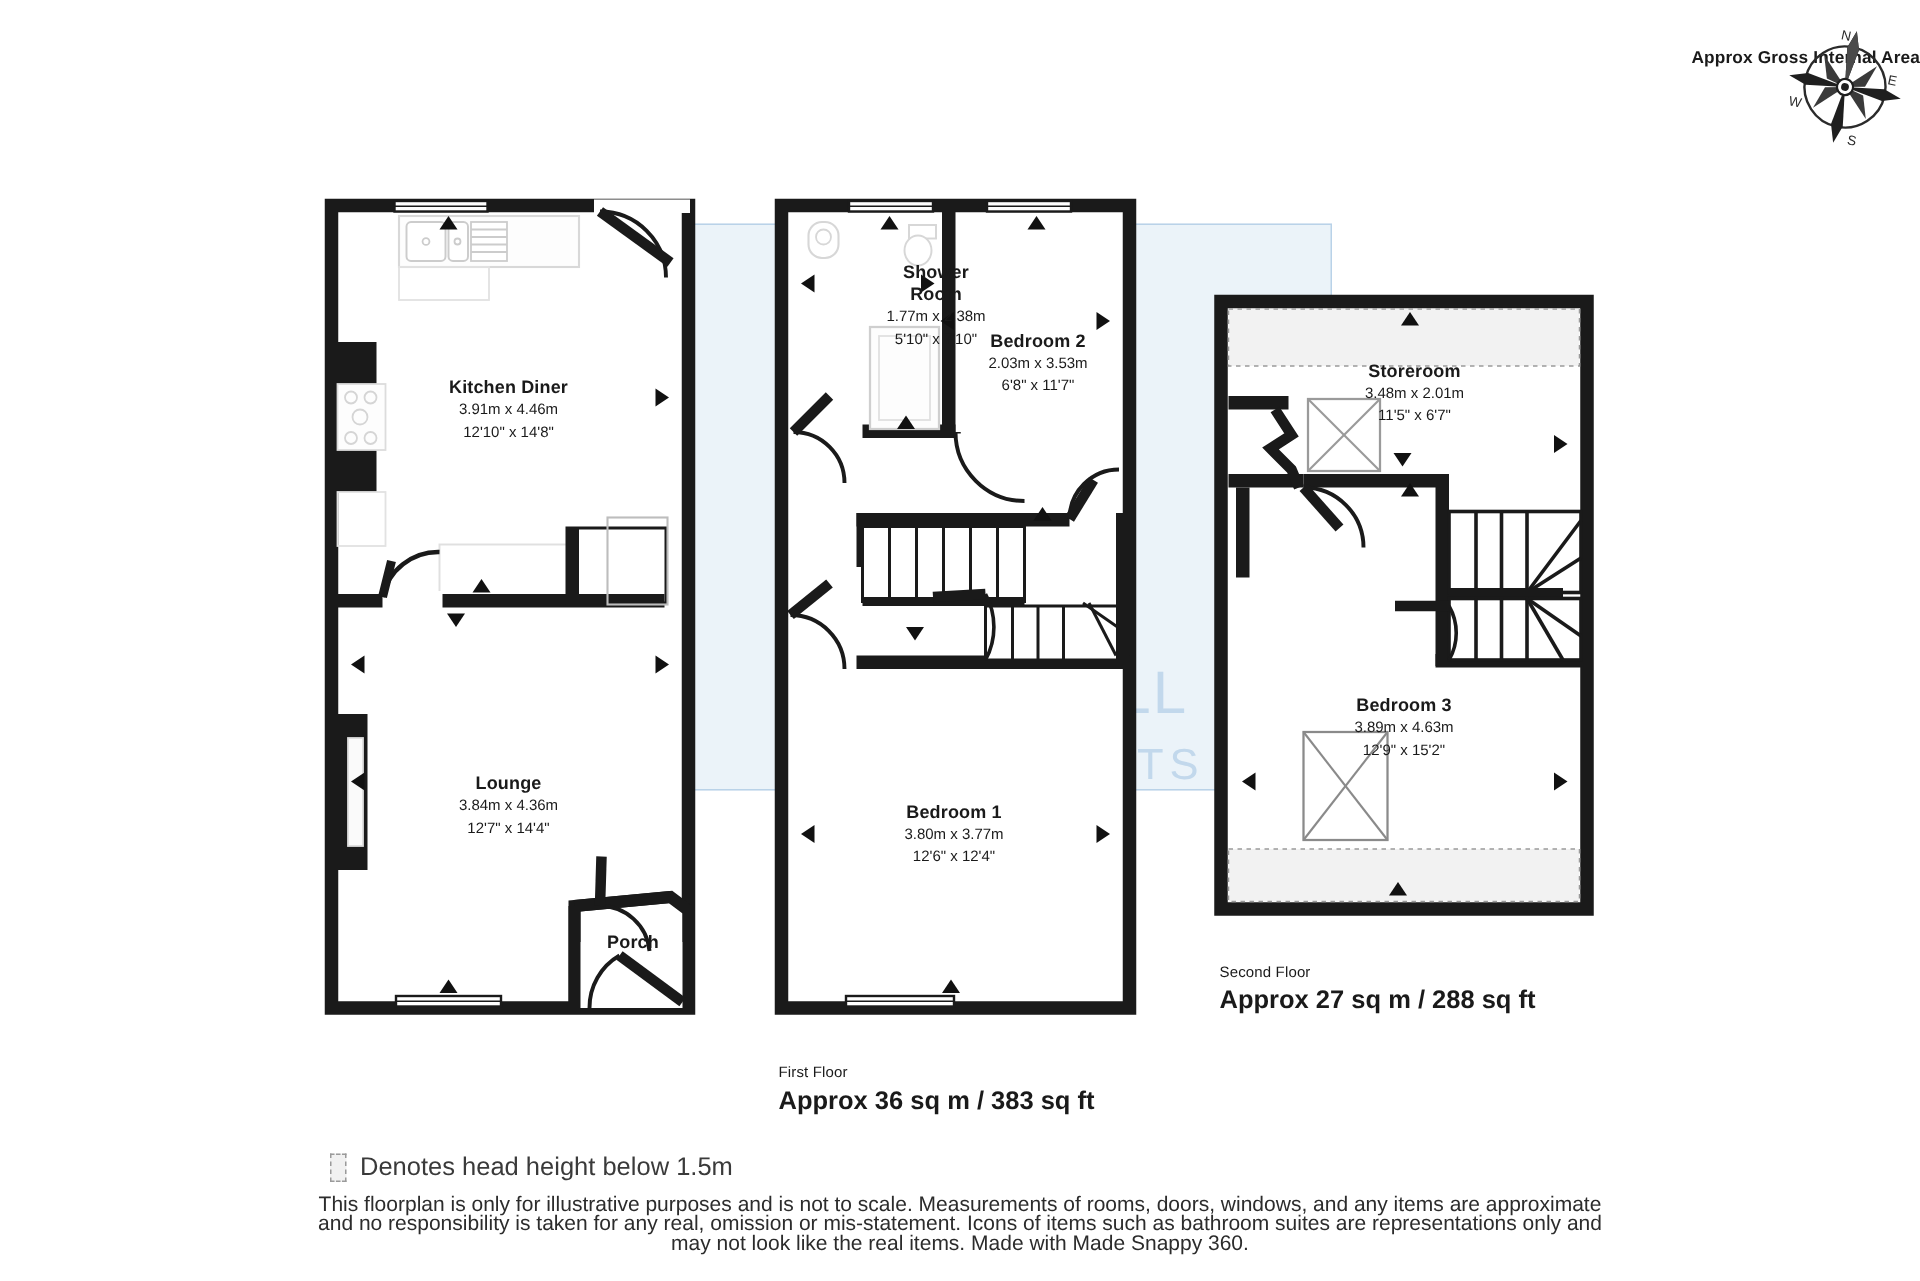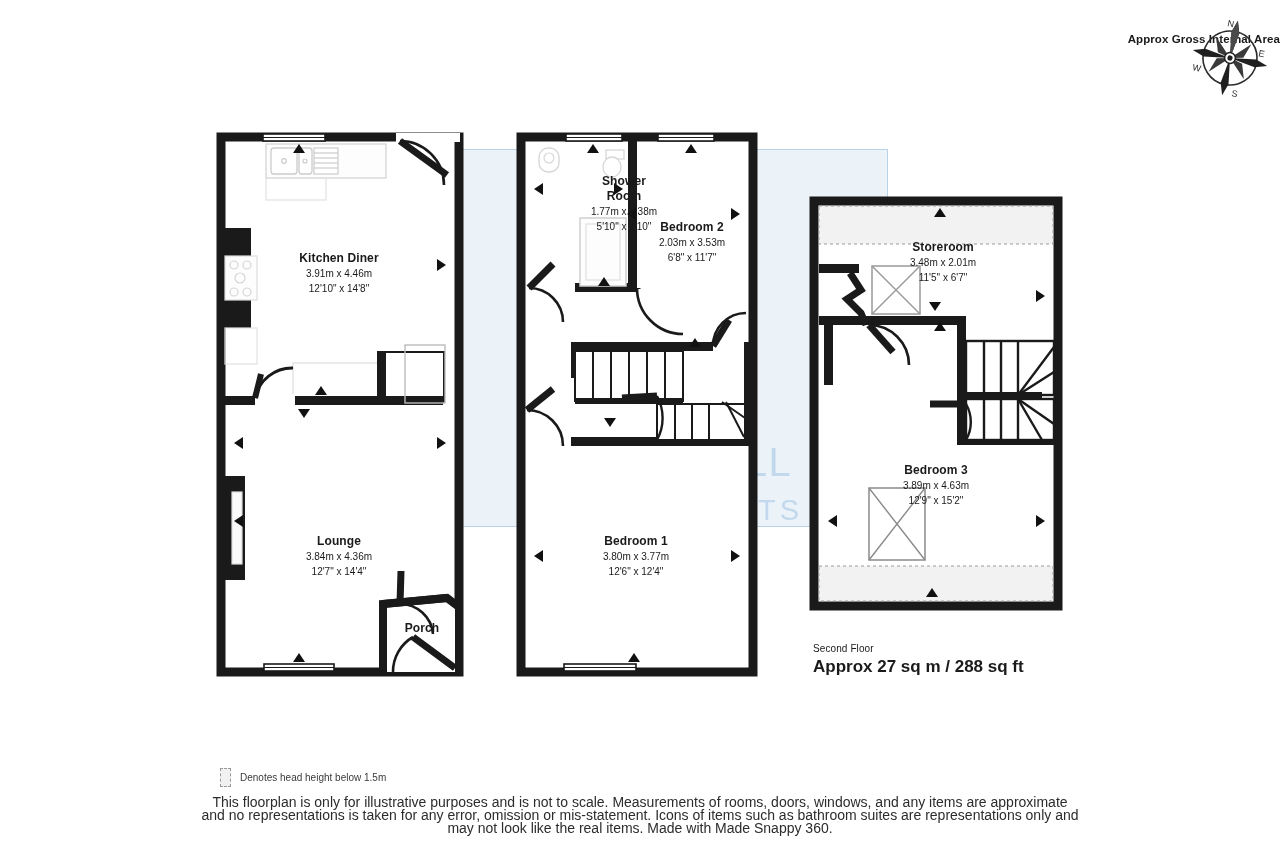--- a/index.html
+++ b/index.html
@@ -74,21 +74,21 @@
   .rlabel .dm { font-size: 10px; font-weight: normal; }
 
   
   .fcap { position: absolute; }
   .fcap .t { font-size: 10px; line-height: 20px; letter-spacing: .1px; }
   .fcap .s { font-size: 17px; font-weight: bold; line-height: 16px; }
 
   
   .legend { position: absolute; left: 220px; top: 768px; display: flex; align-items: center; gap: 9px; }
   .legend .sw { width: 11px; height: 19px; border: 1px dashed #9a9a9a; background: #f1f1f1; }
-  .legend .lt { font-size: 10px; color: #3a3a3a; }
+  .legend .lt { font-size: 17px; color: #3a3a3a; }
 
   
   .disc {
     position: absolute; left: 0; right: 0; top: 796px;
     text-align: center;
     font-size: 14px;
     line-height: 13.2px;
     color: #2c2c2c;
   }
   .disc p { margin: 0; }
@@ -404,21 +404,21 @@
       </g>
     </g>
   </svg>
 
   <div class="rlabel" style="left:339px; top:251px;">
     <div class="nm">Kitchen Diner</div>
     <div class="dm">3.91m x 4.46m</div>
     <div class="dm">12'10" x 14'8"</div>
   </div>
 
-  <div class="rlabel" style="left:339px; top:534px;">
+  <div class="rlabel" style="left:339px; top:515px;">
     <div class="nm">Lounge</div>
     <div class="dm">3.84m x 4.36m</div>
     <div class="dm">12'7" x 14'4"</div>
   </div>
 
   <div class="rlabel" style="left:422px; top:621px;">
     <div class="nm">Porch</div>
   </div>
 
   <div class="rlabel" style="left:576px; top:174px;margin-left:48px;">
@@ -445,29 +445,33 @@
     <div class="dm">3.48m x 2.01m</div>
     <div class="dm">11'5" x 6'7"</div>
   </div>
 
   <div class="rlabel" style="left:936px; top:463px;">
     <div class="nm">Bedroom 3</div>
     <div class="dm">3.89m x 4.63m</div>
     <div class="dm">12'9" x 15'2"</div>
   </div>
 
+  <div class="fcap" style="left:519px; top:706px;">
+    <div class="t">First Floor</div>
+    <div class="s">Approx 36 sq m / 383 sq ft</div>
+  </div>
   <div class="fcap" style="left:813px; top:639px;">
     <div class="t">Second Floor</div>
     <div class="s">Approx 27 sq m / 288 sq ft</div>
   </div>
 
   <div class="legend">
     <div class="sw"></div>
     <div class="lt">Denotes head height below 1.5m</div>
   </div>
 
   <div class="disc">
     <p>This floorplan is only for illustrative purposes and is not to scale. Measurements of rooms, doors, windows, and any items are approximate</p>
-    <p>and no representations is taken for any error, omission or mis-statement. Icons of items such as bathroom suites are representations only and</p>
+    <p>and no responsibility is taken for any real, omission or mis-statement. Icons of items such as bathroom suites are representations only and</p>
     <p>may not look like the real items. Made with Made Snappy 360.</p>
   </div>
 
 </div>
 
 </body></html>

